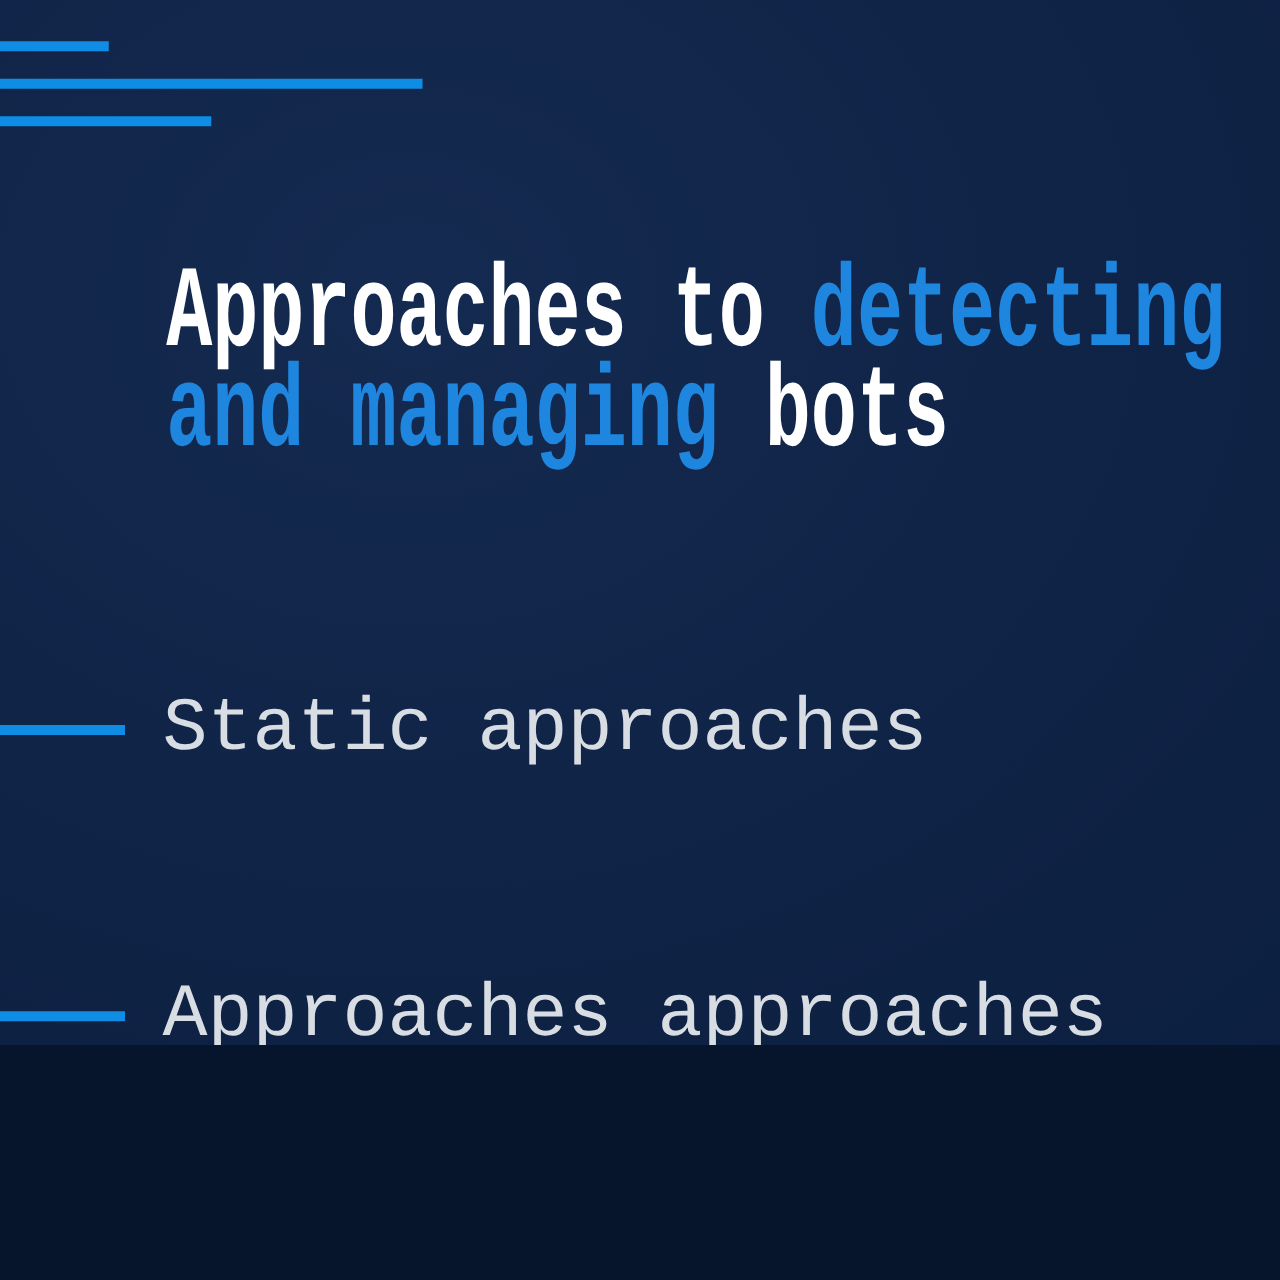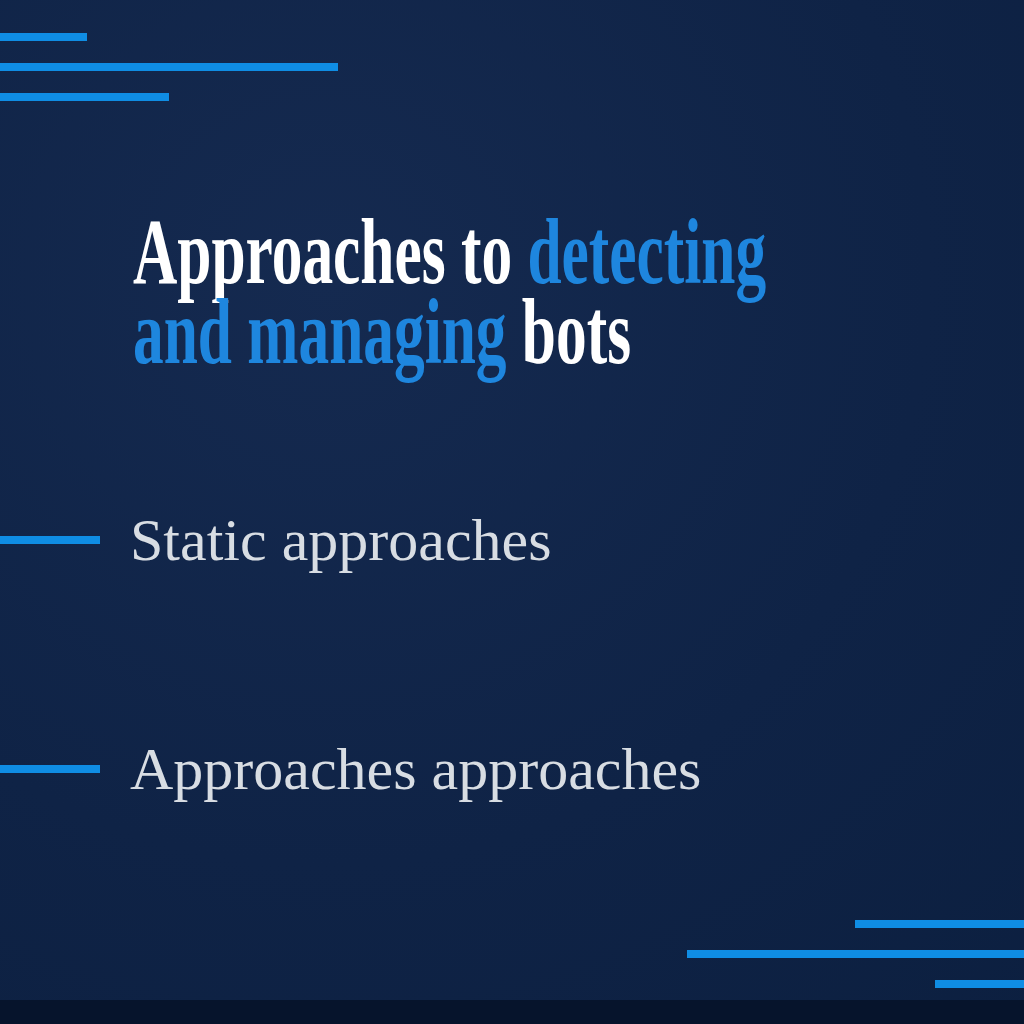--- a/index.html
+++ b/index.html
@@ -1,20 +1,20 @@
 <!DOCTYPE html>
 <html style="--color-accent: #0f8de4; --color-title_blue: #1e86de; --color-title_white: #ffffff; --color-item_text: #d8dde3; --color-bg_center: #152a50; --color-bg_mid: #0f2346; --color-bg_edge: #0a1d3c;"><head>
 <meta charset="utf-8">
 <style>
   html,body{margin:0;padding:0;background:#06142c;}
   .slide{
     position:relative;
-    width:1024px;height:1000px;
+    width:1024px;height:836px;
     overflow:hidden;
-    font-family:Liberation Serif, serif;
+    font-family:Liberation Mono, monospace;
     background:
       radial-gradient(130% 130% at 32% 28%,
         var(--color-bg_center,#152a50) 0%,
         var(--color-bg_mid,#0f2346) 45%,
         var(--color-bg_edge,#0a1d3c) 100%);
   }
 
   
   .decor{
     position:absolute;height:8px;
@@ -34,21 +34,21 @@
     letter-spacing:0;white-space:nowrap;
     transform:scaleX(0.66);transform-origin:left top;
   }
   .title .t-line{display:block;}
   .title .seg-white{color:var(--color-title_white,#ffffff);}
   .title .seg-blue{color:var(--color-title_blue,#1e86de);}
 
   
   .row{
     position:absolute;left:0;right:0;height:70px;
-    display:flex;align-items:center;gap:30px;
+    display:flex;align-items:center;gap:30px;margin-top:44px;
   }
   .row-1{top:505px;}
   .row-2{top:619px;}
   .row-3{top:734px;}
   .marker{
     flex:0 0 auto;width:100px;height:8px;
     background:var(--color-accent,#0f8de4);
   }
   .label{
     font-size:60px;font-weight:200;letter-spacing:0;

